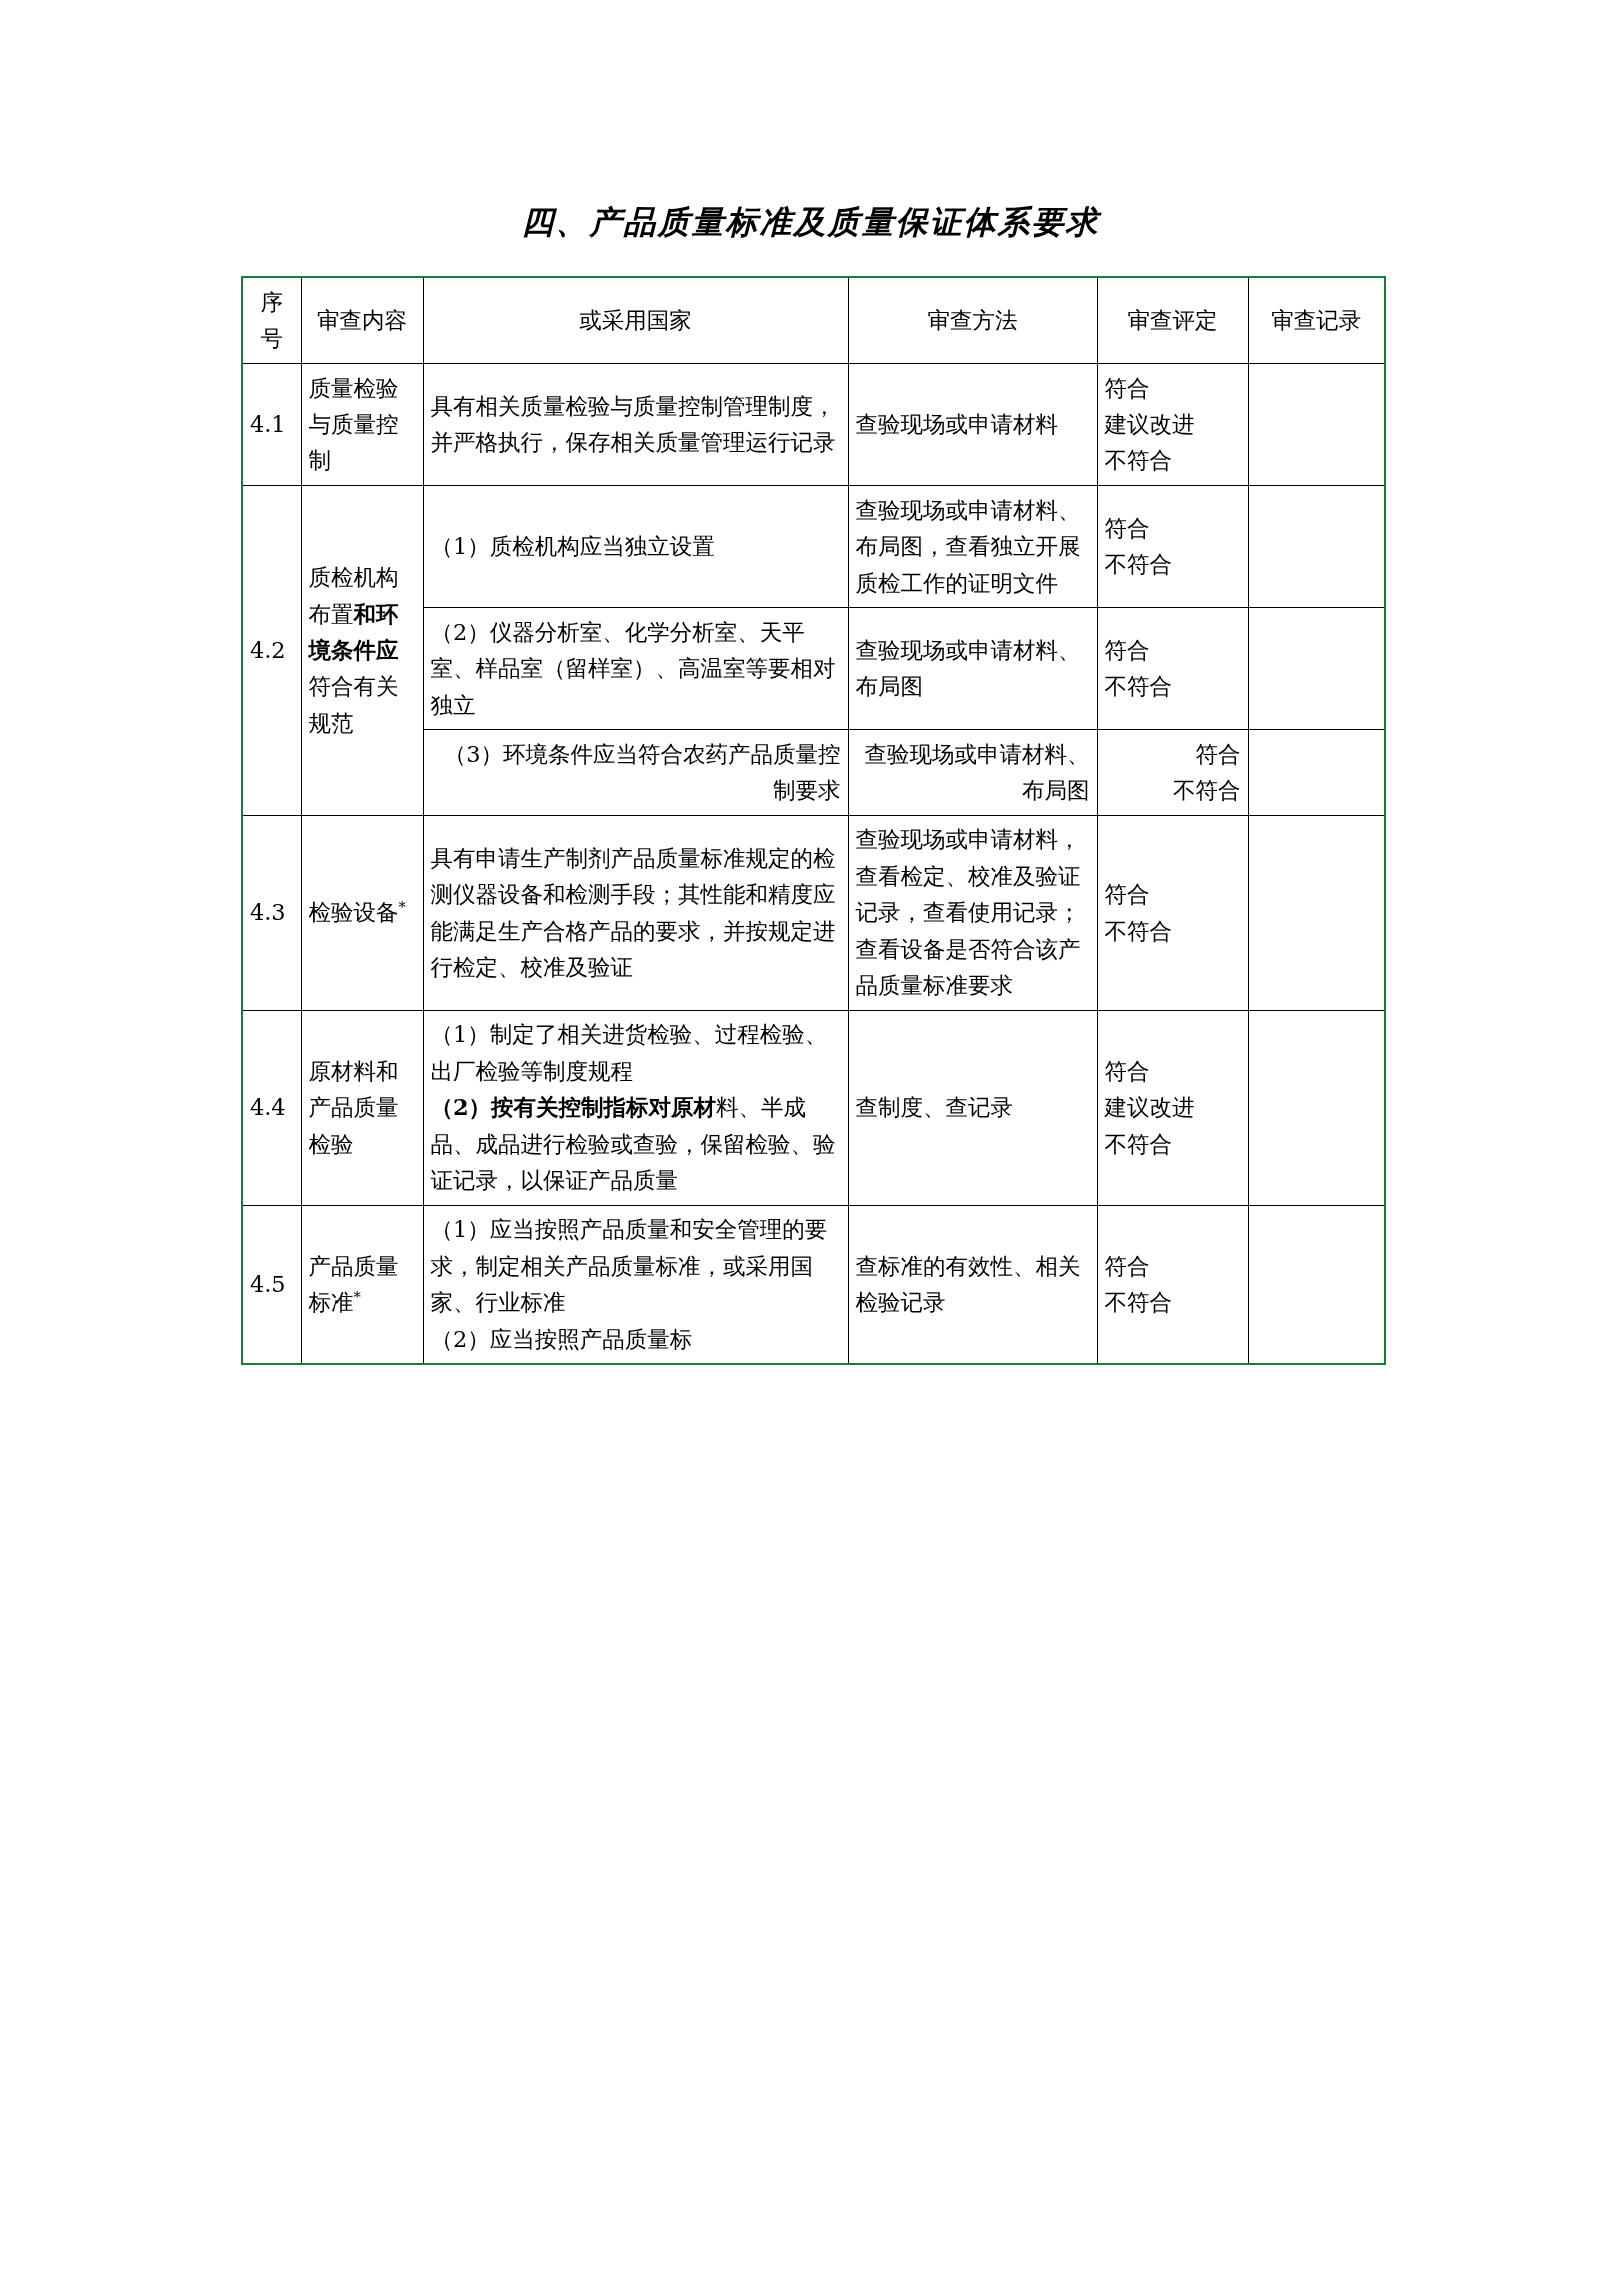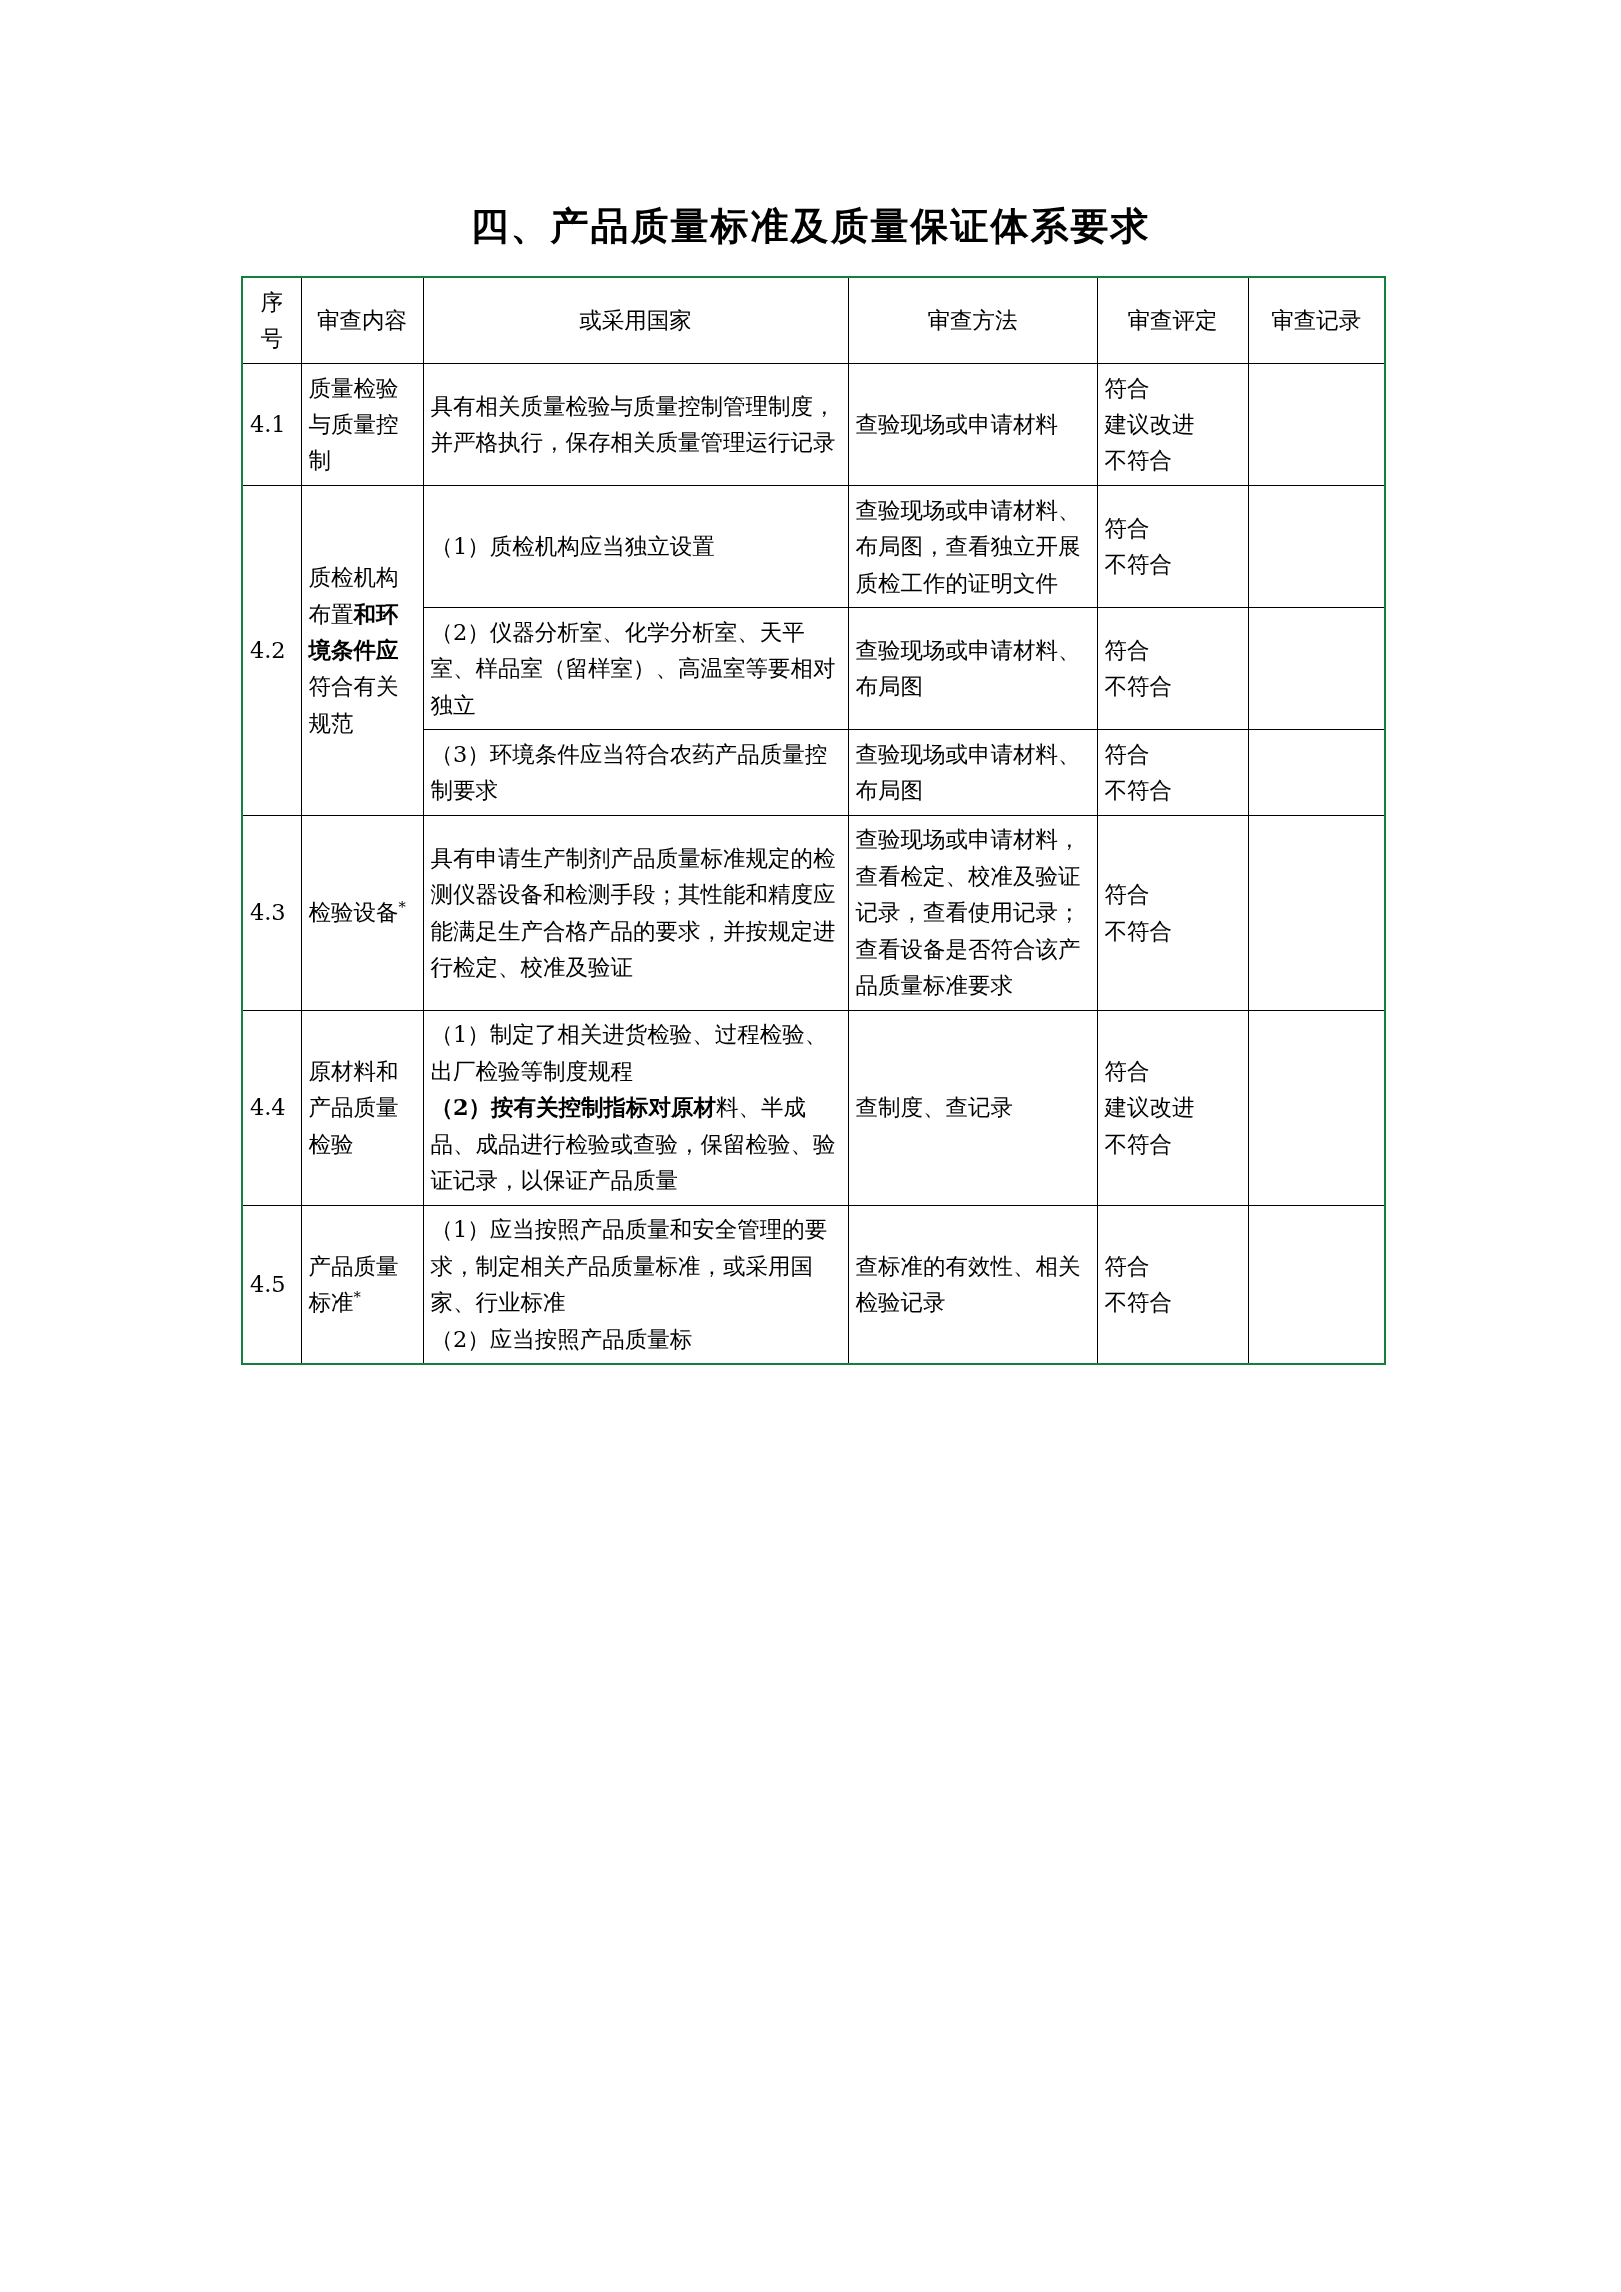--- a/index.html
+++ b/index.html
@@ -20,23 +20,24 @@
     overflow: hidden;
   }
   .title {
     position: absolute;
     left: 0;
     top: 202px;
     width: 1621px;
     text-align: center;
     font-family: "DejaVu Serif", "Liberation Serif", serif;
     font-weight: bold;
-    font-size: 38px;
+    font-size: 32px;
     letter-spacing: 2px;
     line-height: 1.25;
+    font-style: italic;
   }
   .table-wrap {
     position: absolute;
     left: 241px;
     top: 276px;
     width: 1143px;
   }
   table.audit {
     border-collapse: collapse;
     width: 1143px;
@@ -67,21 +68,21 @@
     text-align: center;
     height: 84px;
   }
   .hdr-eval { line-height: 1.3; }
 
   .cell-text { white-space: pre-line; }
 
   .eval-lines { line-height: 1.9; margin-left: 25px; }
 
   .bold { font-weight: bold; margin-top: 34px; }
-  .row-bold td { font-weight: bold; }
+  .row-bold td { font-weight: bold; text-align: right; }
 
   .sup {
     font-size: 14.7px;
     vertical-align: super;
     line-height: 0;
   }
 
   .pagenum {
     position: absolute;
     left: 0;

